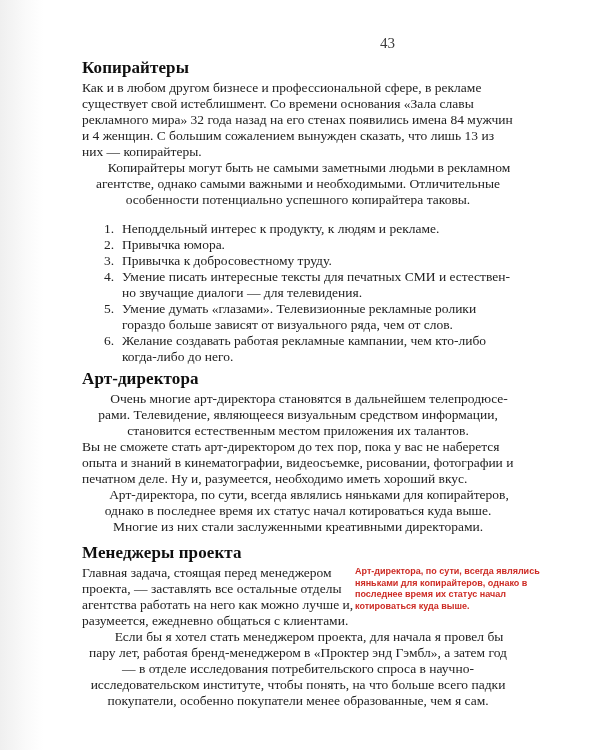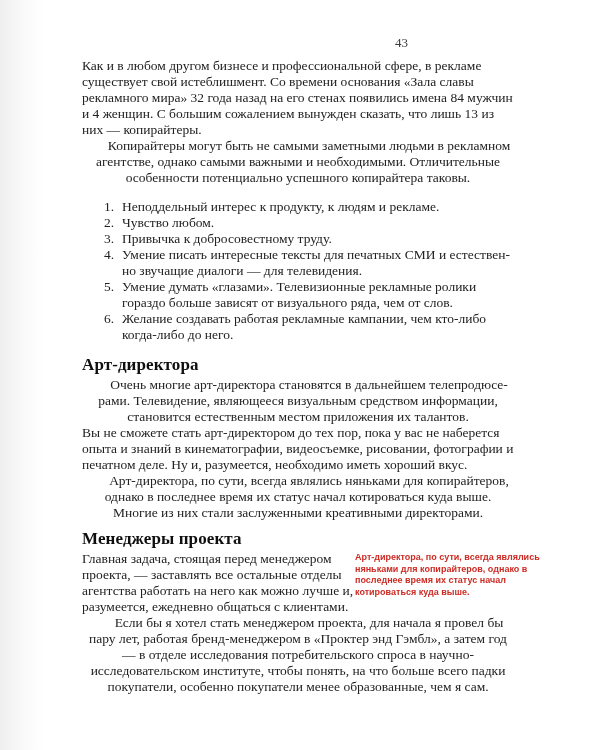--- a/index.html
+++ b/index.html
@@ -10,31 +10,31 @@
     color: #222222;
     overflow: hidden;
   }
   .page {
     position: relative;
     width: 600px; height: 750px;
     background: linear-gradient(to right, #efefef 0px, #fafafa 26px, #ffffff 44px);
   }
   .page-number {
     position: absolute; top: 35px; left: 380px; width: 28px;
-    text-align: right;
-    font-size: 13px; color: #3c3c3c;
+    text-align: left;
+    font-size: 15px; color: #3c3c3c;
   }
   .content {
     position: absolute; left: 82px; top: 58px; width: 432px;
   }
   .sec-heading {
     font-size: 17px; line-height: 20px; font-weight: bold;
     color: #0f0f0f; margin: 0 0 2px 0; letter-spacing: 0.1px;
   }
-  .sec-heading.mt-art { margin-top: 12px; }
+  .sec-heading.mt-art { margin-top: 4px; }
   .sec-heading.mt-pm { margin-top: 8px; font-family: Liberation Serif, serif; }
   p.body-par {
     margin: 0; font-size: 13.5px; line-height: 16px;
     text-align: left; hyphens: manual; font-family: Liberation Serif, serif;
   }
   p.indent { text-indent: 22px; text-align: center; }
   ol.features {
     list-style: none; margin: 13px 0 0 0; padding: 0 0 0 22px;
   }
   ol.features li {
@@ -54,31 +54,32 @@
 </style>
 </head>
 <body style="color: rgb(34, 34, 34);">
 
 <div class="page">
 
   <div class="page-number">43</div>
 
   <div class="content">
 
+    <h2 class="sec-heading">Копирайтеры</h2>
     <p class="body-par">Как и в любом другом бизнесе и профессиональной сфере, в рекламе существует свой истеблишмент. Со времени основания «Зала славы рекламного мира» 32 года назад на его стенах появились имена 84 муж­чин и 4 женщин. С большим сожалением вынужден сказать, что лишь 13 из них — копирайтеры.</p>
     <p class="body-par indent">Копирайтеры могут быть не самыми заметными людьми в рекламном агентстве, однако самыми важными и необходимыми. Отличительные особенности потенциально успешного копирайтера таковы.</p>
 
     <ol class="features">
       <li>
         <span class="num">1.</span>
         <span class="li-text">Неподдельный интерес к продукту, к людям и рекламе.</span>
       </li>
       <li>
         <span class="num">2.</span>
-        <span class="li-text">Чувство любом.</span>
+        <span class="li-text">Привычка юмора.</span>
       </li>
       <li>
         <span class="num">3.</span>
         <span class="li-text">Привычка к добросовестному труду.</span>
       </li>
       <li>
         <span class="num">4.</span>
         <span class="li-text">Умение писать интересные тексты для печатных СМИ и естествен­но звучащие диалоги — для телевидения.</span>
       </li>
       <li>

